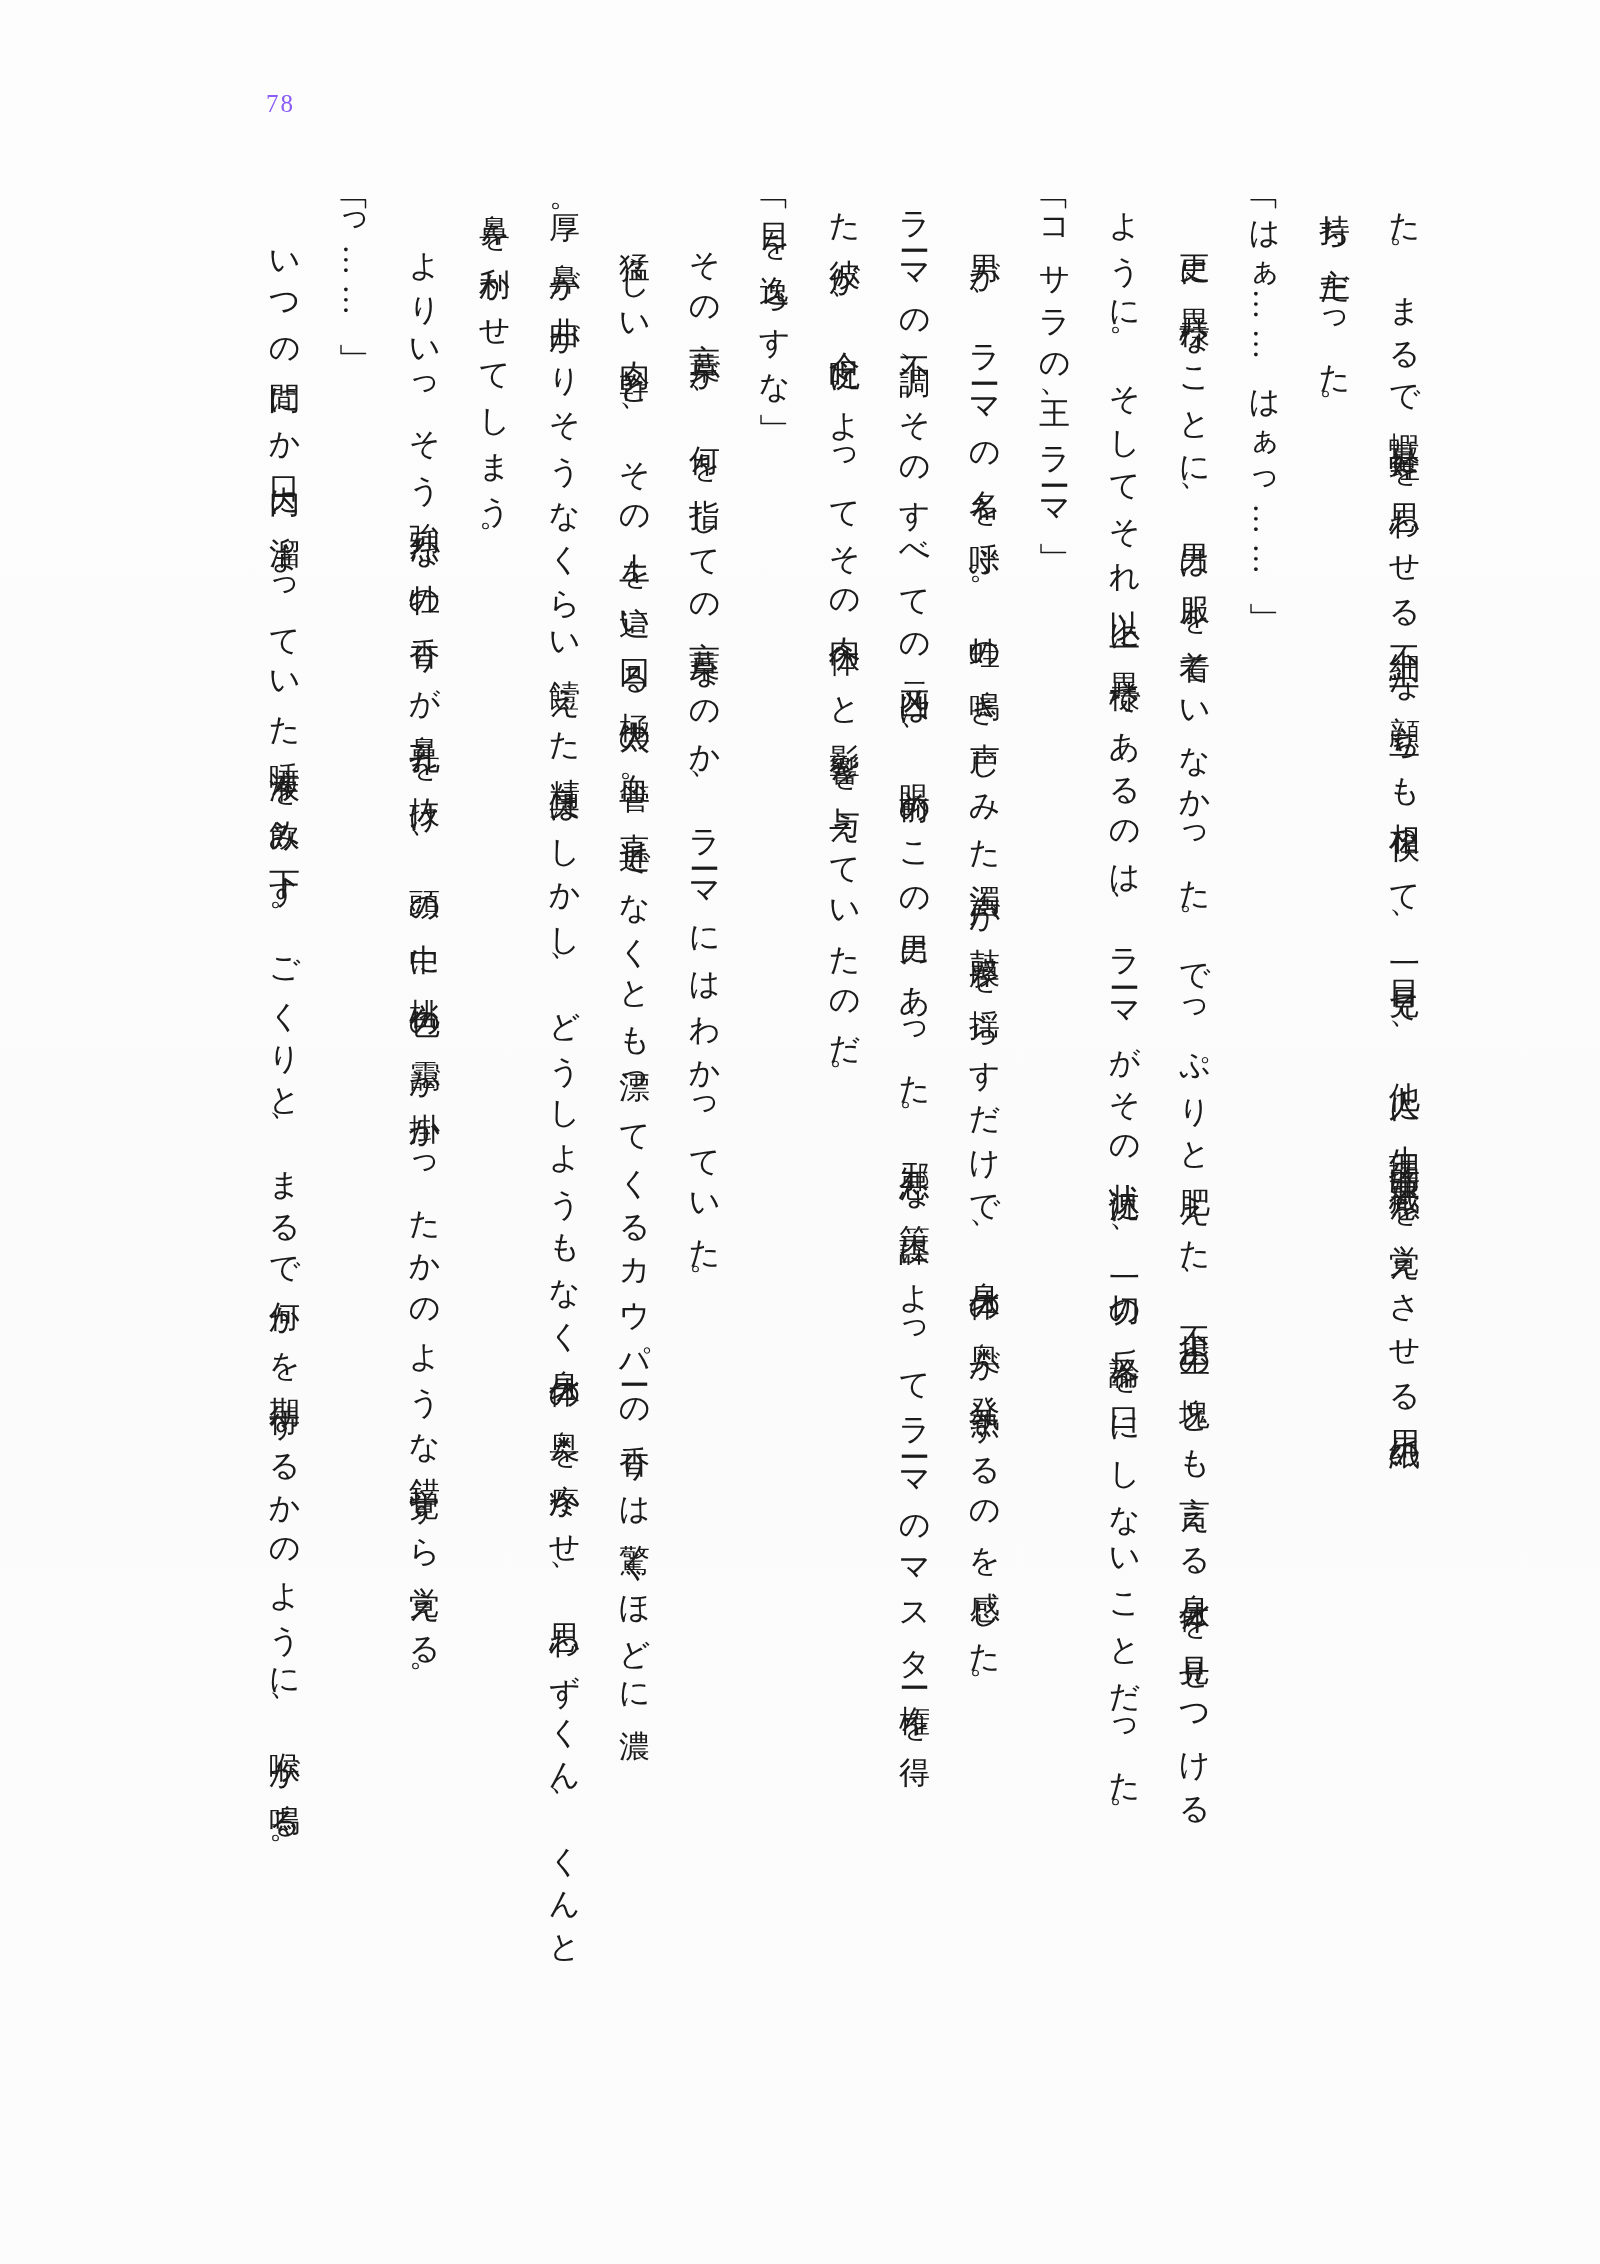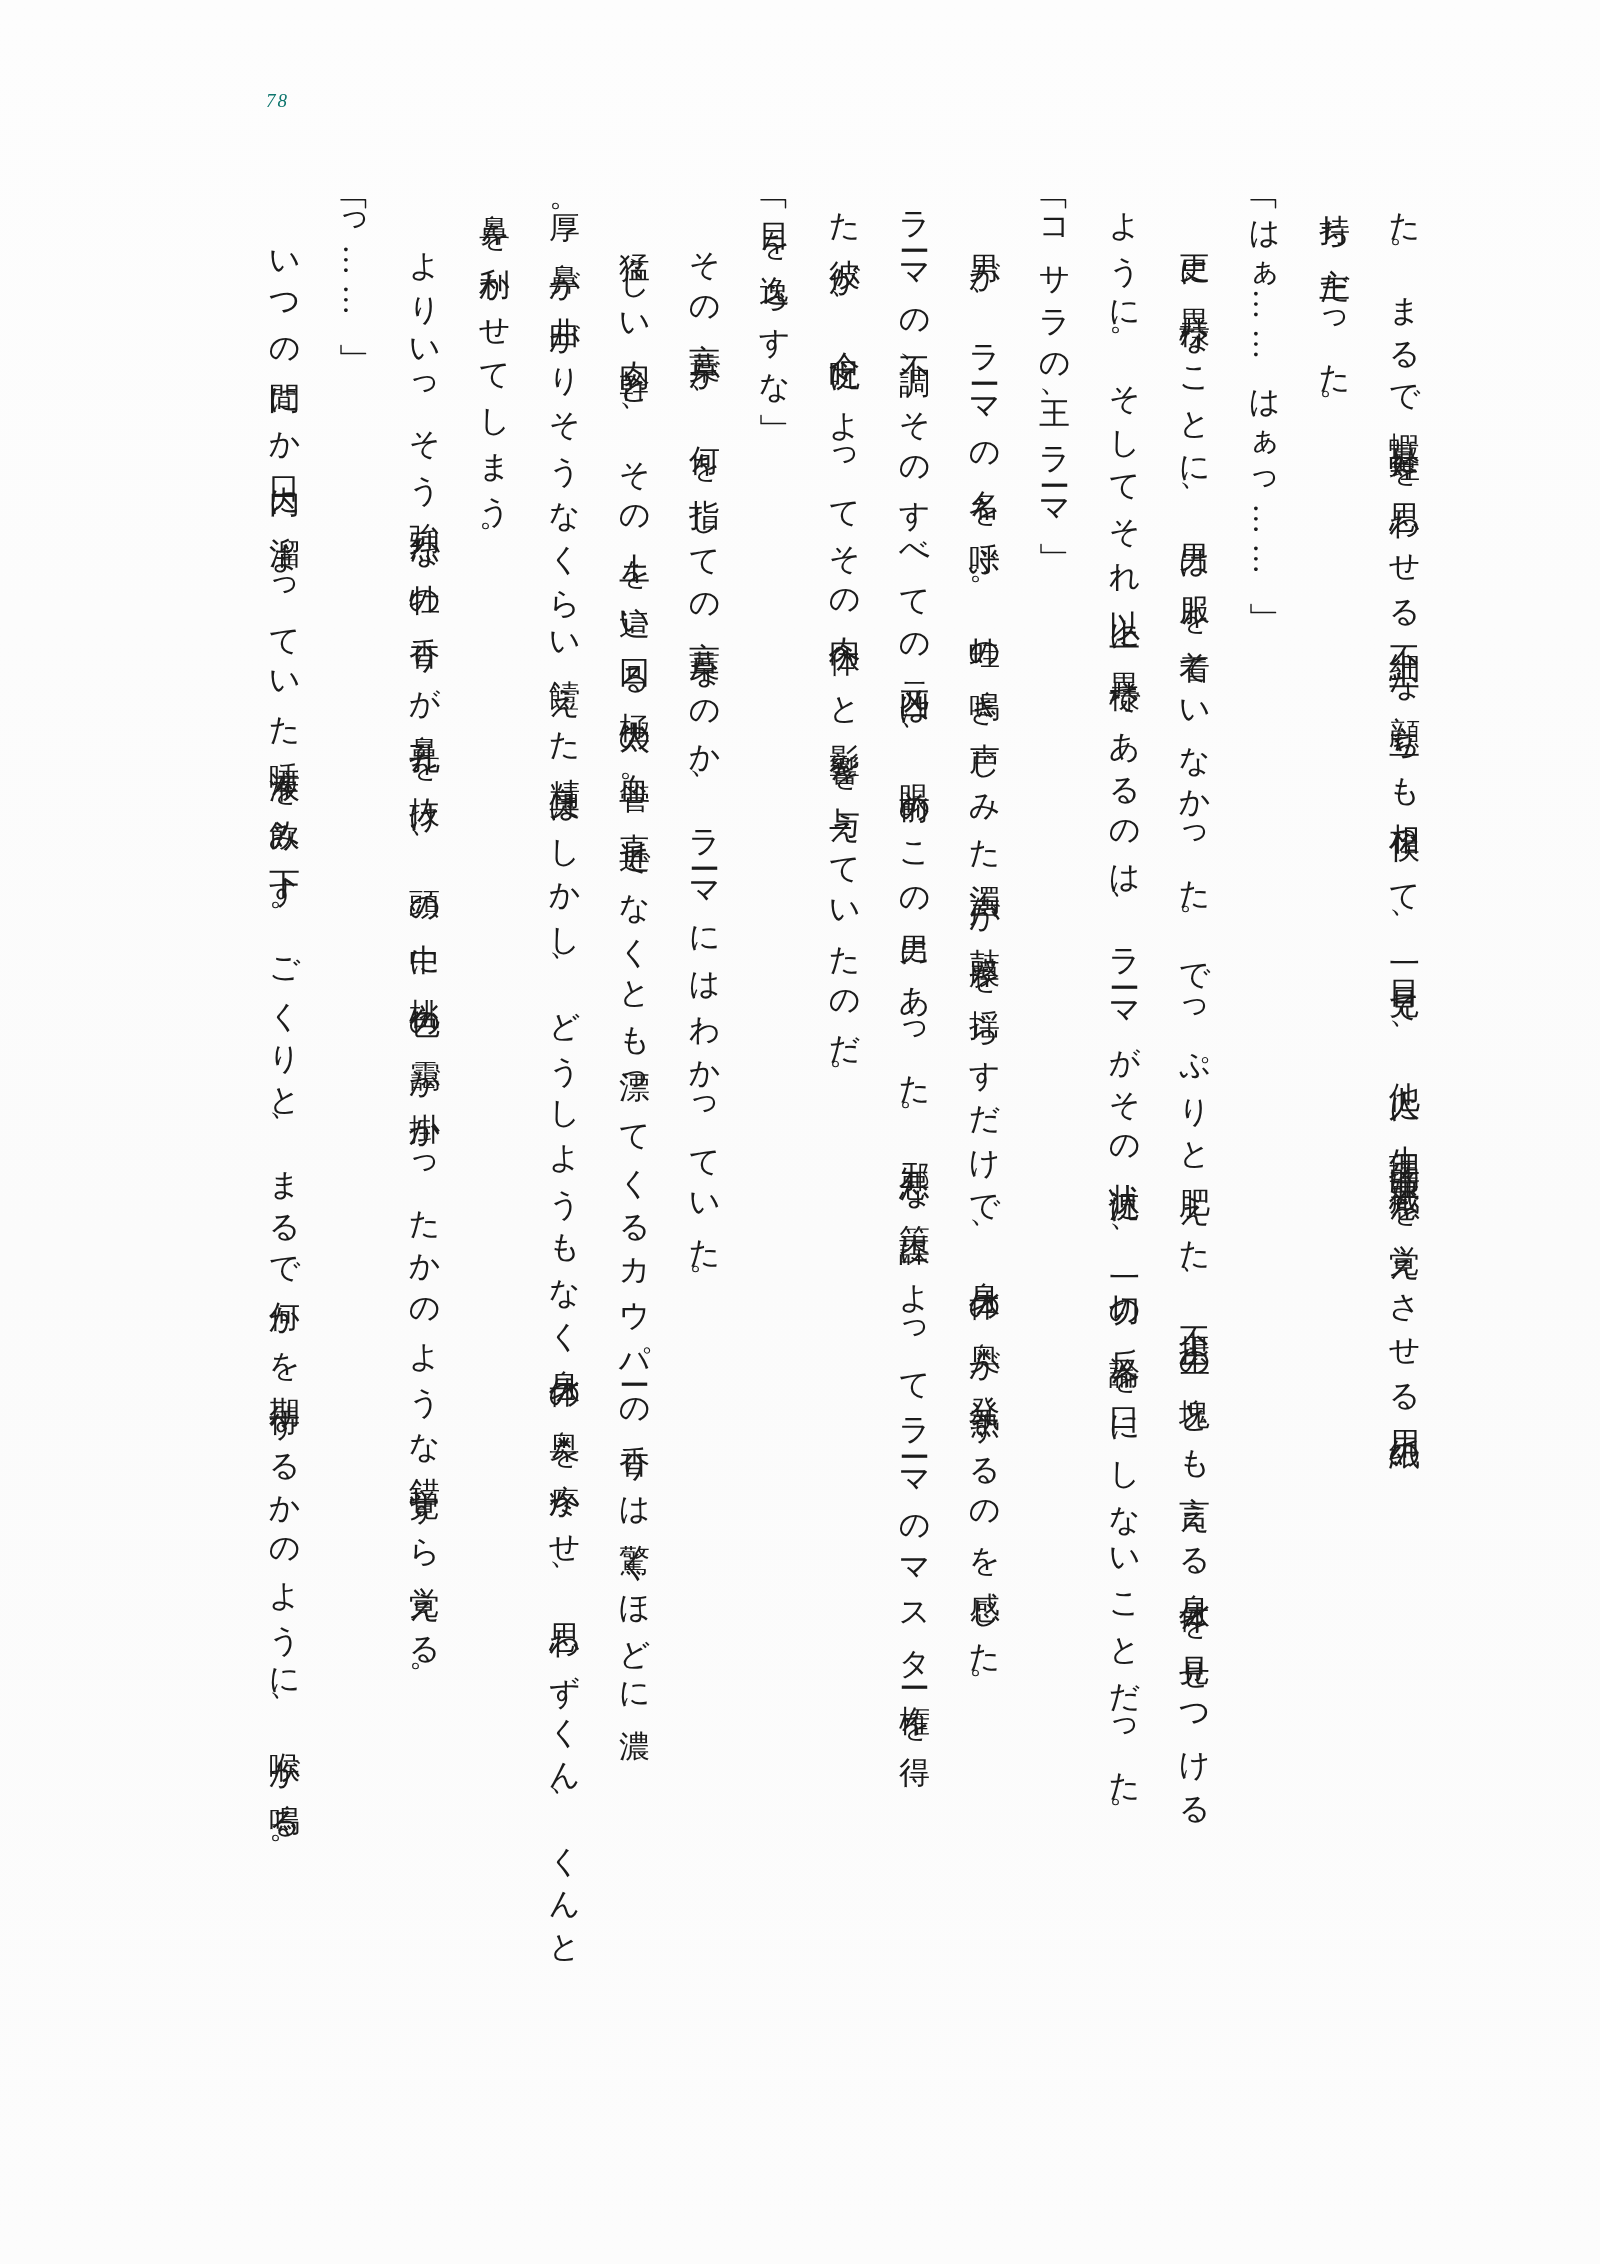--- a/index.html
+++ b/index.html
@@ -18,24 +18,23 @@
   
   .paper {
     position: absolute;
     inset: 0;
     background: linear-gradient(180deg, #fdfdfd 0%, #fbfbfb 55%, #fcfcfc 100%);
   }
   .page-number {
     position: absolute;
     top: 90px;
     left: 266px;
-    font-size: 19px;
+    font-size: 25px;
     letter-spacing: 2px;
-    color: #0f766e;
-    font-style: italic;
+    color: #8b5cf6;
   }
   .vtext {
     position: absolute;
     top: 190px;
     right: 161px;
     writing-mode: vertical-rl;
     text-orientation: mixed;
     font-size: 31px;
     letter-spacing: 9px;
     line-height: 70px;

